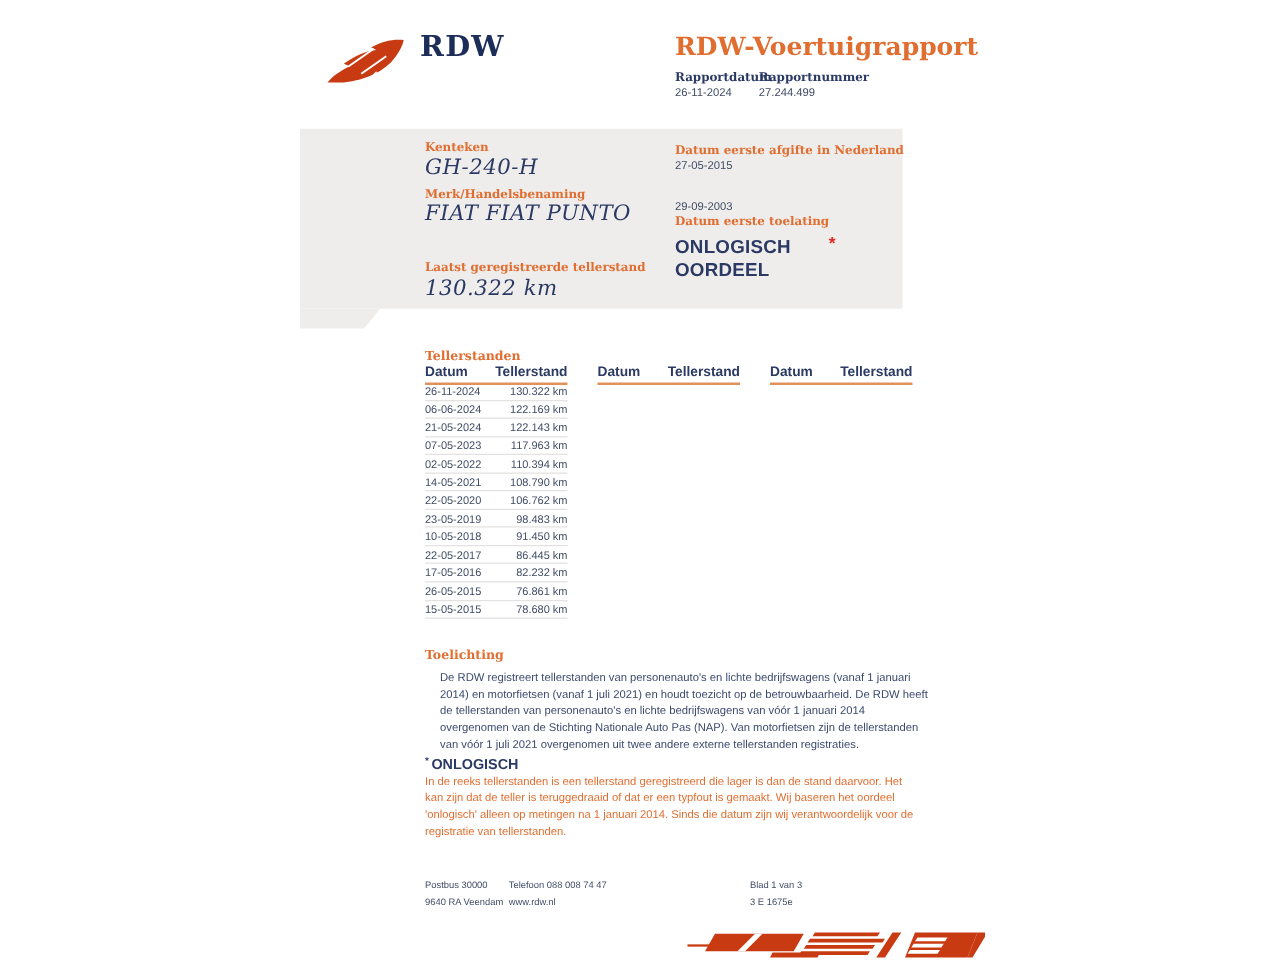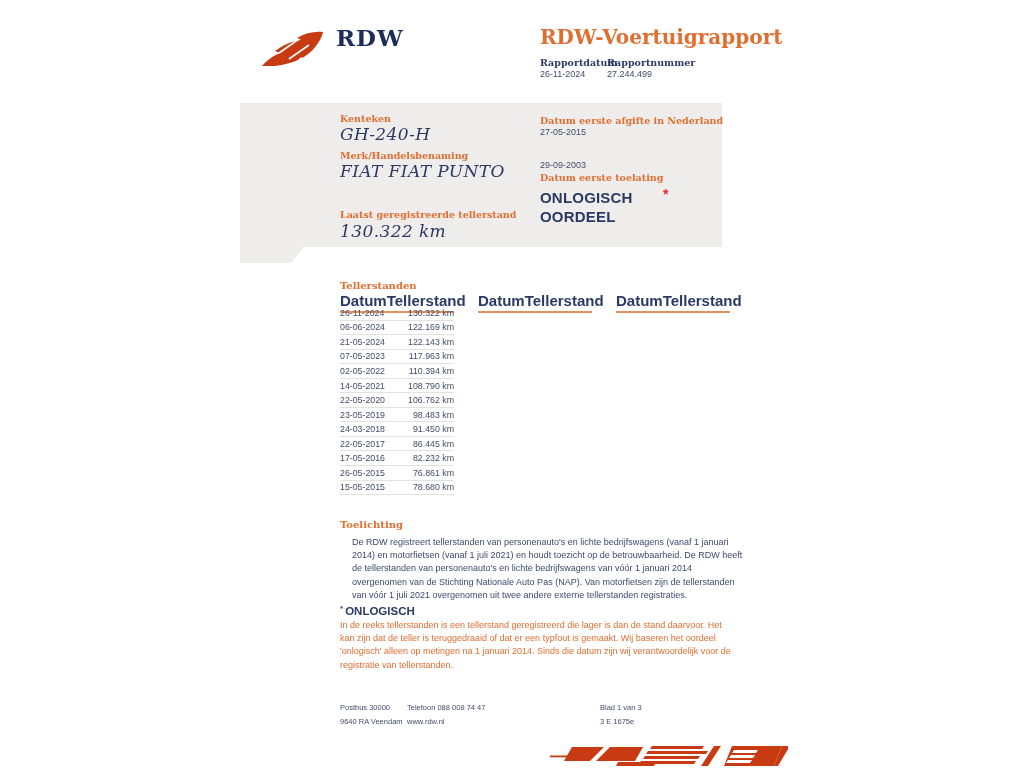--- a/index.html
+++ b/index.html
@@ -29,21 +29,21 @@
   .field-small { position:absolute; font-size:9px; color:#414d66; }
   .oordeel { position:absolute; left:540px; top:188px; font-size:15px; font-weight:bold;
              color:#2b3a64; line-height:19px; letter-spacing:0.2px; }
   .oordeel-star { position:absolute; left:663px; top:186px; font-size:14px; font-weight:bold; color:#e02820; }
 
   
   .tbl-title { position:absolute; left:340px; top:280px; font-family:"DejaVu Serif", serif;
                font-weight:bold; font-size:10px; color:#e06e31; }
   .tbl-head { position:absolute; top:292px; width:114px; display:flex; justify-content:space-between;
               border-bottom:2px solid #e2915c; padding-bottom:2px;
-              font-size:15px; font-weight:bold; color:#2b3a64; }
+              font-size:11px; font-weight:bold; color:#2b3a64; }
   .g1 { left:340px; } .g2 { left:478px; } .g3 { left:616px; }
   .tbl-rows { position:absolute; left:340px; top:306px; width:114px; }
   .trow { display:flex; justify-content:space-between; align-items:center; height:14.55px;
           border-bottom:1px solid #e4e2e0; font-size:8.8px; color:#414d66; }
 
   
   .note-title { position:absolute; left:340px; top:519px; font-family:"DejaVu Serif", serif;
                 font-weight:bold; font-size:10px; color:#e06e31; }
   .note-body { position:absolute; left:352px; top:536px; width:394px; font-size:9px;
                line-height:13.2px; color:#3c4a6e; }
@@ -143,21 +143,21 @@
       </div>
       <div class="trow">
         <span>22-05-2020</span>
         <span>106.762 km</span>
       </div>
       <div class="trow">
         <span>23-05-2019</span>
         <span>98.483 km</span>
       </div>
       <div class="trow">
-        <span>24-03-2018</span>
+        <span>10-05-2018</span>
         <span>91.450 km</span>
       </div>
       <div class="trow">
         <span>22-05-2017</span>
         <span>86.445 km</span>
       </div>
       <div class="trow">
         <span>17-05-2016</span>
         <span>82.232 km</span>
       </div>

